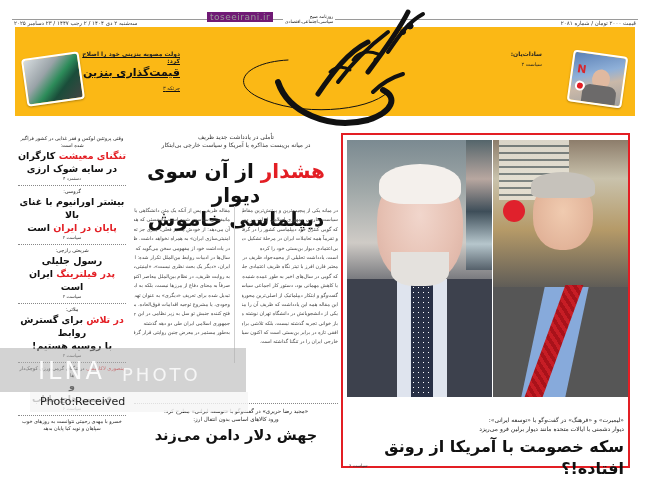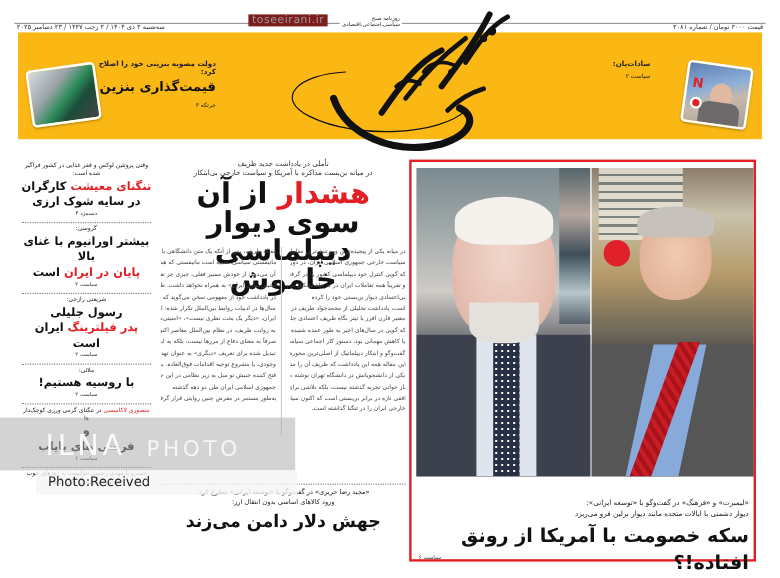--- a/index.html
+++ b/index.html
@@ -4,31 +4,31 @@
 <style>
   * { box-sizing: border-box; margin: 0; padding: 0; }
   html, body { width: 650px; height: 482px; overflow: hidden; background: #ffffff; }
   body { position: relative; font-family: "DejaVu Sans", sans-serif; color: #111; direction: rtl; }
 
   
   .topline { position: absolute; left: 12px; right: 12px; top: 19px; height: 1px; background: #9a9a9a; }
   .meta { position: absolute; top: 20px; font-size: 5.5px; color: #333; white-space: nowrap; direction: rtl; }
   .meta.left { left: 14px; }
   .meta.right { right: 14px; }
-  .site-url { position: absolute; top: 12px; left: 207px; font-family: "DejaVu Sans", sans-serif; font-size: 9px; color: #9a9a9a; direction: ltr; background: #7f1d1d; padding: 0 3px; letter-spacing: 0.5px; }
+  .site-url { position: absolute; top: 12px; left: 207px; font-family: "DejaVu Sans", sans-serif; font-size: 9px; color: #9a9a9a; direction: ltr; background: #701a75; padding: 0 3px; letter-spacing: 0.5px; }
   .tagline { position: absolute; top: 13px; left: 283px; font-size: 4.5px; color: #222; line-height: 5px; text-align: right; background:#fff; padding: 1px 2px; }
 
   
   .band { position: absolute; left: 15px; right: 15px; top: 27px; height: 89px; background: #fbb815; }
 
   .promo { position: absolute; top: 50px; text-align: right; }
   .promo .kicker { font-size: 6px; font-weight: bold; color: #222; }
   .promo .title { font-size: 11px; font-weight: bold; color: #111; line-height: 17px; }
   .promo .ref { font-size: 5px; color: #222; margin-top: 4px; }
-  .promo.left { left: 82px; width: 98px; }
+  .promo.left { left: 82px; width: 98px; text-decoration: underline; }
   .promo.right { right: 108px; width: 112px; }
 
   .photo-card { position: absolute; border: 2px solid #fff; border-radius: 4px; box-shadow: 0 1px 2px rgba(0,0,0,0.3); overflow: hidden; }
   .photo-card.left { left: 24px; top: 55px; width: 58px; height: 48px; transform: rotate(-8deg); background: linear-gradient(135deg,#d8dde0 0%,#9aa3a8 35%,#2d8c5a 55%,#1a4d3a 70%,#444 100%); }
   .photo-card.right { right: 25px; top: 53px; width: 55px; height: 52px; transform: rotate(8deg); background: linear-gradient(160deg,#5a7fb5 0%,#8fb0d8 40%,#c9b8a8 60%,#a0a0a0 100%); }
   .photo-card.right .ntext { position:absolute; left: 4px; top: 10px; font-size: 11px; color:#d8262c; font-weight:bold; }
   .photo-card.right .mic { position:absolute; left: 4px; bottom: 10px; width: 10px; height: 10px; border-radius:50%; background:#e31e24; border:2px solid #fff; }
   .photo-card.right .face { position:absolute; left: 20px; top: 14px; width: 18px; height: 20px; border-radius:50%; background:#e0b9a0; }
   .photo-card.right .suit { position:absolute; left: 12px; bottom: 0; width: 34px; height: 18px; border-radius:8px 8px 0 0; background:#6c6a6a; }
 
@@ -40,21 +40,21 @@
   .item { padding: 2px 0 3px; border-bottom: 1px dotted #888; }
   .item .k { font-size: 5px; color: #222; line-height: 7px; }
   .item .h { font-size: 9.5px; font-weight: bold; color: #111; line-height: 13px; }
   .item .r { font-size: 4.5px; color: #333; line-height: 7px; }
   .red { color: #e31e24; }
   .item.noborder { border-bottom: none; }
 
   
   .midcol { position: absolute; left: 134px; top: 133px; width: 204px; }
   .mid-kicker { font-size: 6px; text-align: center; color: #333; line-height: 8px; }
-  .mid-head { font-size: 24px; font-weight: bold; text-align: center; line-height: 24px; color: #111; margin-top: 0; }
+  .mid-head { font-size: 20px; font-weight: bold; text-align: center; line-height: 24px; color: #111; margin-top: 10px; }
   .body-text { position: absolute; top: 73px; width: 96px; font-size: 5px; line-height: 9.4px; color: #444; text-align: justify; }
   .body-text.r { right: 0; }
   .body-text.l { left: 0; }
   .body-text .line { height: 9.4px; border-bottom: 0 solid transparent; overflow: hidden; white-space: nowrap; }
   .col-divider { position: absolute; left: 100px; top: 73px; width: 1px; height: 157px; background: #cfcfcf; }
 
   .mid-bottom { position: absolute; left: 134px; top: 403px; width: 204px; text-align: center; }
   .mb-kicker { font-size: 5.5px; color: #222; line-height: 8px; }
   .mb-head { font-size: 14.5px; font-weight: bold; color: #111; line-height: 20px; margin-top: 2px; }
 
@@ -158,20 +158,21 @@
     <div class="r">سیاست ۲</div>
   </div>
   <div class="item">
     <div class="k">شریعتی رازچی:</div>
     <div class="h">رسول جلیلی</div>
     <div class="h"><span class="red">پدر فیلترینگ</span> <span>ایران است</span></div>
     <div class="r">سیاست ۲</div>
   </div>
   <div class="item">
     <div class="k">ملائی:</div>
+    <div class="h"><span class="red">در تلاش</span> <span>برای گسترش روابط</span></div>
     <div class="h">با روسیه هستیم!</div>
     <div class="r">سیاست ۲</div>
   </div>
   <div class="item">
     <div class="k"><span class="red">منصوری لاکامیسی</span> <span>در تنگنای گرمی ورزی کوچک‌دار ها</span></div>
     <div class="h">و</div>
     <div class="h">فرصی های بایاب</div>
     <div class="r">سیاست ۶</div>
   </div>
   <div class="item noborder">

